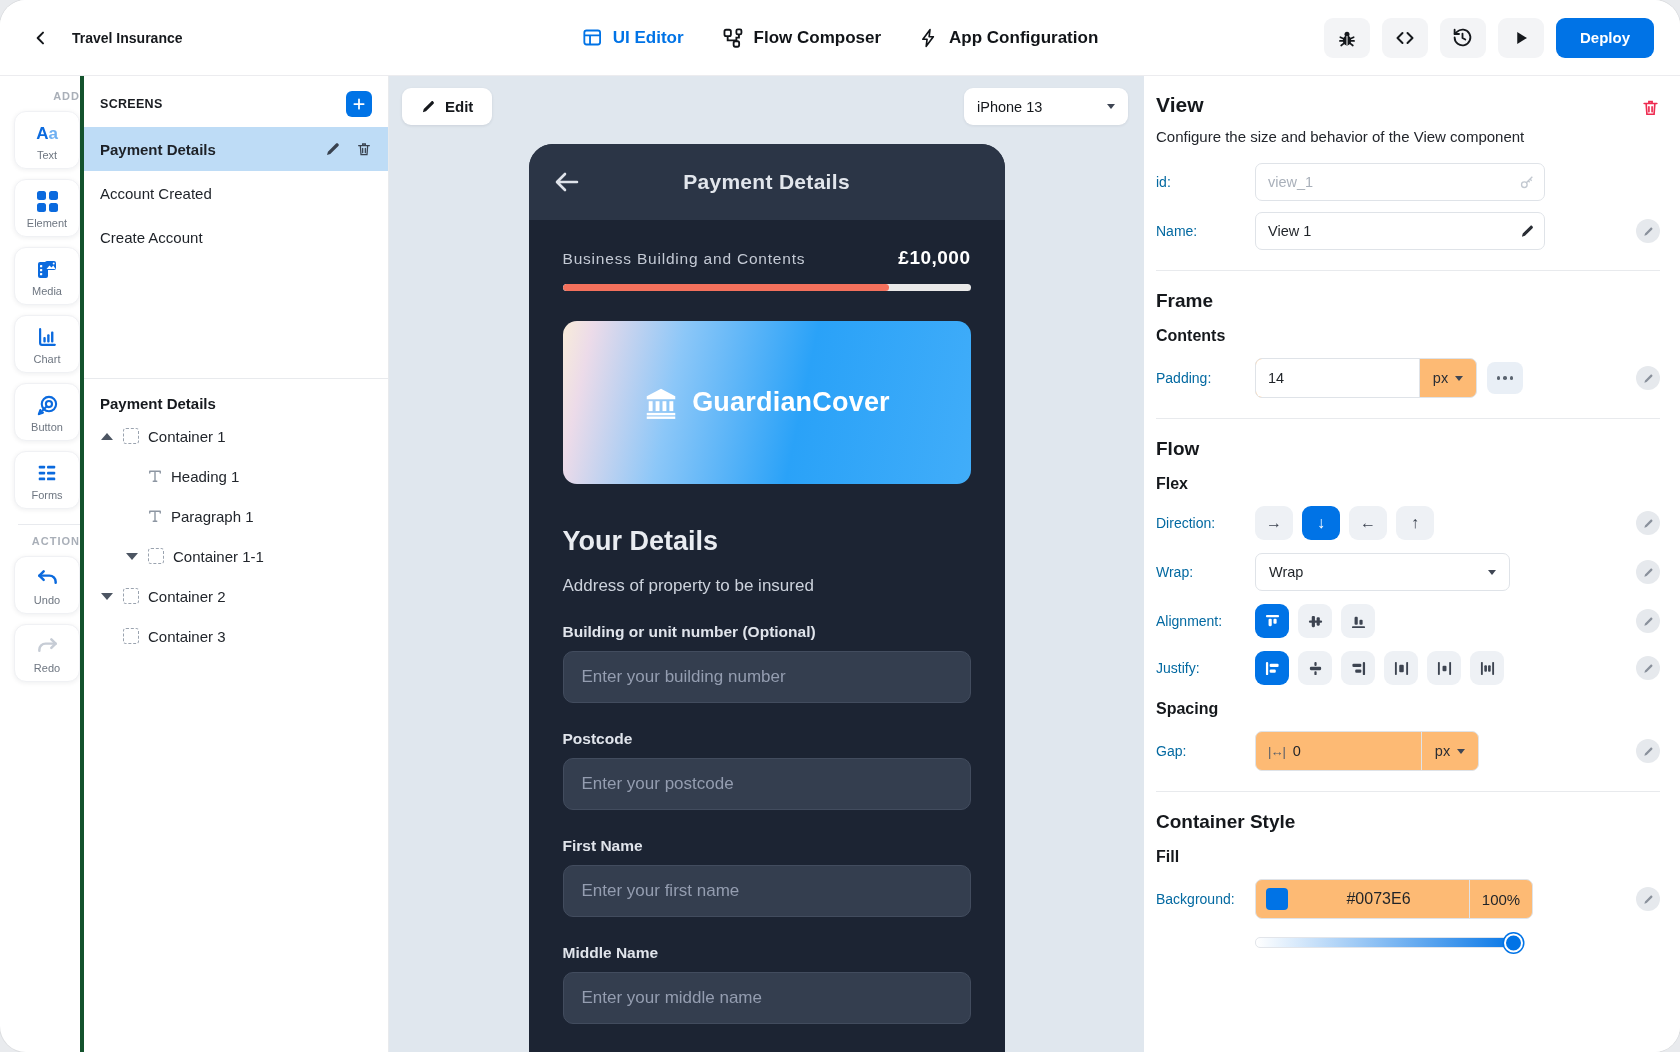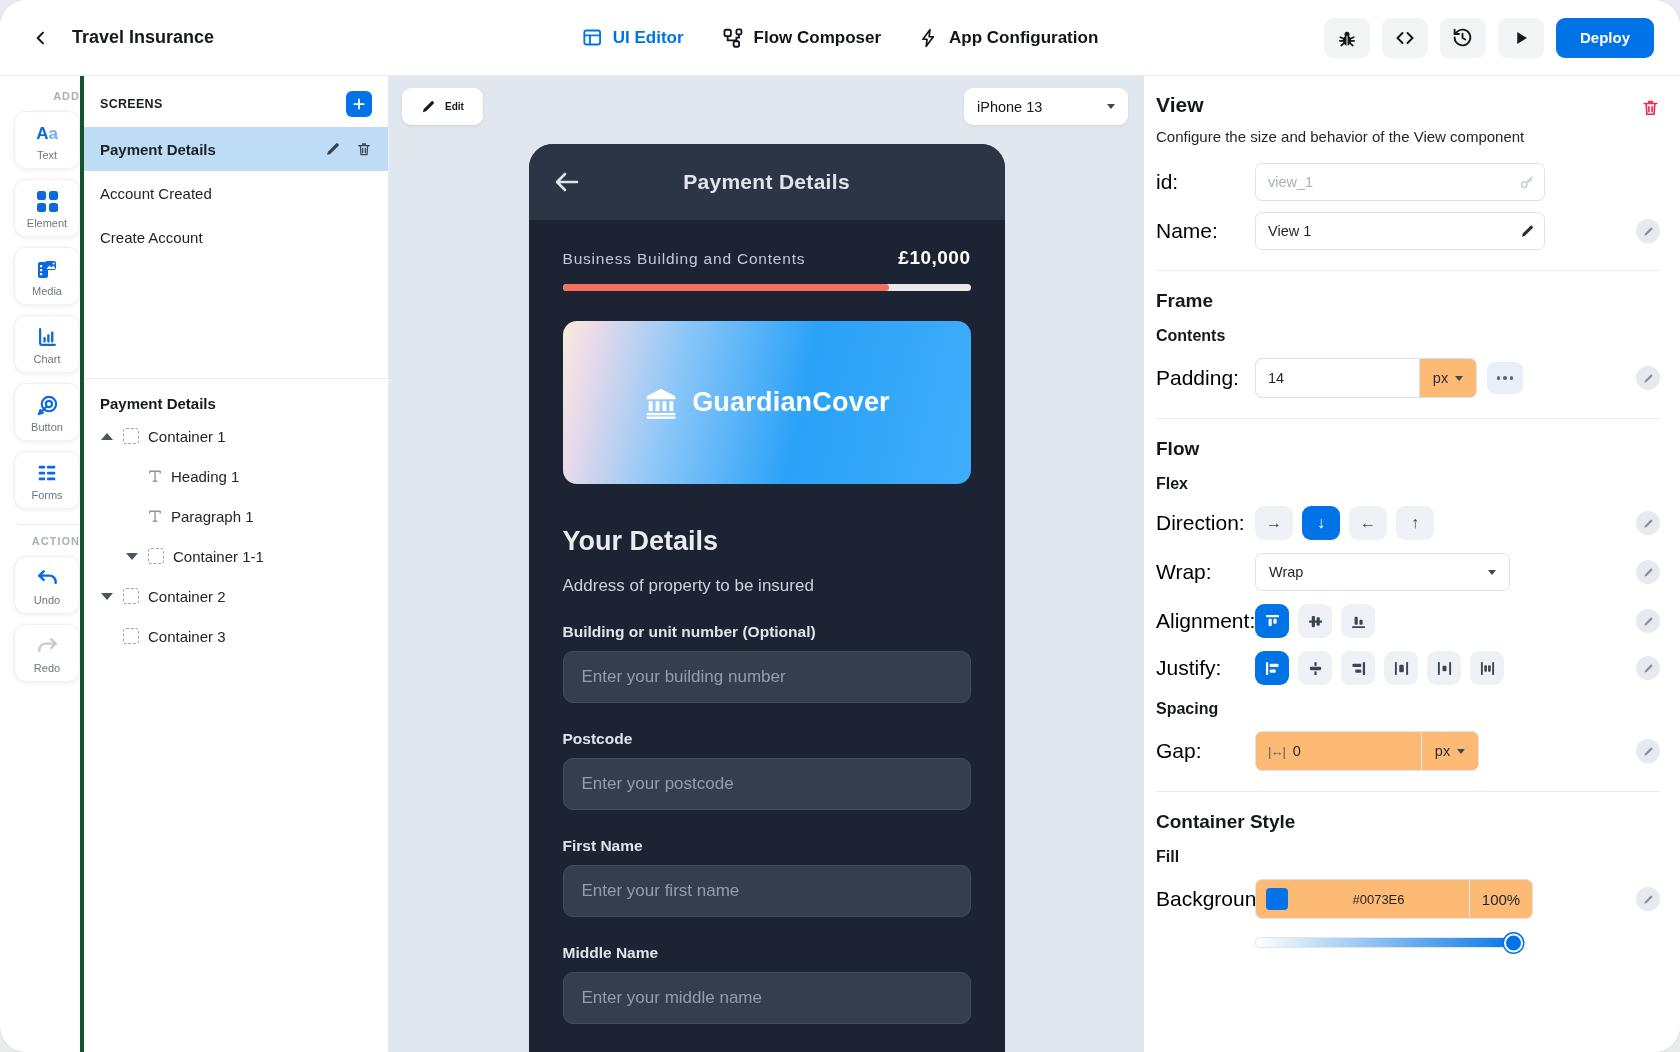--- a/index.html
+++ b/index.html
@@ -1,21 +1,21 @@
 <!DOCTYPE html>
 <html><head>
 <meta charset="utf-8">
 <style>
   html,body{margin:0;padding:0;}
   body{width:1680px;height:1052px;background:#e9ebee;font-family:"Liberation Sans",sans-serif;}
   .app{width:1680px;height:1052px;background:#fff;border-radius:26px;overflow:hidden;display:flex;flex-direction:column;box-shadow:0 0 0 1px rgba(0,0,0,.05);}
   
   .topbar{height:75px;flex:0 0 75px;display:flex;align-items:center;padding:0 26px;position:relative;border-bottom:1px solid #ececef;background:#fff;z-index:5;}
   .back-btn{width:30px;height:30px;display:flex;align-items:center;justify-content:center;cursor:pointer;}
-  .app-title{font-size:18px;font-weight:700;color:#15181c;margin-left:16px;}
+  .app-title{font-size:14px;font-weight:700;color:#15181c;margin-left:16px;}
   .tabs{position:absolute;left:50%;transform:translateX(-50%);display:flex;gap:38px;align-items:center;}
   .tab{display:flex;align-items:center;gap:10px;font-size:17px;font-weight:700;color:#111418;cursor:pointer;}
   .tab.active{color:#0073E6;}
   .topbar-right{margin-left:auto;display:flex;align-items:center;gap:12px;}
   .icon-btn{width:46px;height:40px;border-radius:9px;background:#f3f4f6;display:flex;align-items:center;justify-content:center;color:#15181c;cursor:pointer;}
   .deploy-btn{height:40px;padding:0 24px;border-radius:9px;background:#0073E6;color:#fff;font-size:15px;font-weight:700;display:flex;align-items:center;cursor:pointer;}
   
   .main{flex:1;display:flex;min-height:0;}
   
   .addbar{width:80px;flex:0 0 80px;border-right:4px solid #14532d;display:flex;flex-direction:column;align-items:flex-end;padding-top:6px;overflow:hidden;}
@@ -43,21 +43,21 @@
   .tree-row{height:40px;display:flex;align-items:center;gap:9px;font-size:15px;color:#22262c;cursor:pointer;}
   .tree-row.lvl1{padding-left:25px;}
   .arrow-slot{width:14px;display:flex;justify-content:center;}
   .tri-up{width:0;height:0;border-left:6px solid transparent;border-right:6px solid transparent;border-bottom:7px solid #4c5562;}
   .tri-down{width:0;height:0;border-left:6px solid transparent;border-right:6px solid transparent;border-top:7px solid #4c5562;}
   .dashed-box{width:14px;height:14px;border:1.6px dashed #9aa3af;border-radius:3px;flex:0 0 14px;}
   .t-icon{color:#8d96a2;flex:0 0 14px;display:flex;justify-content:center;}
   
   .canvas{flex:1;background:#e0e7ee;position:relative;display:flex;flex-direction:column;overflow:hidden;}
   .canvas-controls{position:absolute;top:12px;left:13px;right:16px;display:flex;justify-content:space-between;z-index:3;}
-  .edit-btn{height:37px;background:#fff;border-radius:9px;display:flex;align-items:center;gap:9px;padding:0 19px;font-size:10px;font-weight:700;color:#15181c;box-shadow:0 1px 3px rgba(20,30,45,.10);cursor:pointer;}
+  .edit-btn{height:37px;background:#fff;border-radius:9px;display:flex;align-items:center;gap:9px;padding:0 19px;font-size:15px;font-weight:700;color:#15181c;box-shadow:0 1px 3px rgba(20,30,45,.10);cursor:pointer;}
   .device-select{height:37px;width:138px;background:#fff;border-radius:9px;display:flex;align-items:center;justify-content:space-between;padding:0 13px;font-size:14.5px;color:#15181c;box-shadow:0 1px 3px rgba(20,30,45,.08);cursor:pointer;}
   .caret{width:0;height:0;border-left:4.5px solid transparent;border-right:4.5px solid transparent;border-top:5.5px solid #3f4654;}
   .phone{width:476px;margin:68px auto 0;flex:1;border-radius:24px 24px 0 0;overflow:hidden;background:#1c2433;display:flex;flex-direction:column;}
   .phone-header{height:76px;flex:0 0 76px;background:#2b3546;display:flex;align-items:center;justify-content:center;position:relative;}
   .phone-back{position:absolute;left:24px;color:#dfe3ea;display:flex;cursor:pointer;}
   .phone-title{font-size:21px;font-weight:600;color:#e2e6ec;letter-spacing:.3px;}
   .phone-body{padding:27px 34px 30px;}
   .coverage-row{display:flex;justify-content:space-between;align-items:baseline;}
   .coverage-label{font-size:15.5px;color:#c4cad5;letter-spacing:.8px;}
   .coverage-amount{font-size:19px;font-weight:700;color:#fff;letter-spacing:.5px;}
@@ -69,21 +69,21 @@
   .section-subtitle{margin-top:19px;font-size:17px;color:#ccd2dc;}
   .field-label{margin-top:27px;font-size:15.5px;font-weight:600;color:#e0e4eb;}
   .field-input{margin-top:10px;width:100%;box-sizing:border-box;height:52px;border-radius:10px;background:#343e4f;border:1px solid #424c5e;padding:0 18px;font-size:17px;color:#dfe3ea;font-family:"Liberation Sans",sans-serif;outline:none;}
   .field-input::placeholder{color:#949db0;}
   
   .inspector{width:536px;flex:0 0 536px;background:#fff;padding:0 20px 0 12px;box-sizing:border-box;overflow:hidden;}
   .insp-head{margin-top:17px;display:flex;align-items:flex-end;justify-content:space-between;}
   .insp-title{font-size:21px;font-weight:700;color:#15181c;}
   .insp-desc{margin-top:11px;font-size:15px;color:#23262c;}
   .insp-row{margin-top:13px;display:flex;align-items:center;}
-  .insp-label{width:99px;flex:0 0 99px;font-size:21px;color:#000000;}
+  .insp-label{width:99px;flex:0 0 99px;font-size:14px;color:#0369a1;}
   .input-shell{position:relative;width:290px;}
   .insp-input{width:100%;box-sizing:border-box;height:38px;border:1px solid #dfe3e8;border-radius:7px;padding:0 34px 0 12px;font-size:14.5px;color:#1f2328;font-family:"Liberation Sans",sans-serif;outline:none;background:#fff;}
   .insp-input.muted{color:#a9b0ba;}
   .shell-icon{position:absolute;right:10px;top:50%;transform:translateY(-50%);display:flex;}
   .pencil-circle{width:24px;height:24px;border-radius:50%;background:#e6e9ed;display:flex;align-items:center;justify-content:center;margin-left:auto;cursor:pointer;color:#8a919c;}
   .divider{border-top:1px solid #e8eaed;margin-top:20px;}
   .h2{font-size:19px;font-weight:700;color:#15181c;margin-top:19px;}
   .h3{font-size:16px;font-weight:700;color:#15181c;margin-top:15px;}
   .combo{display:flex;align-items:stretch;height:38px;border:1px solid #dfe3e8;border-radius:7px;overflow:hidden;background:#fdba74;}
   .combo input{border:none;outline:none;padding:0 12px;font-size:14.5px;color:#1f2328;width:100%;font-family:"Liberation Sans",sans-serif;}
@@ -92,21 +92,21 @@
   .dots-btn i{width:3.5px;height:3.5px;border-radius:50%;background:#5b6470;}
   .seg-btn{width:38px;height:34px;border-radius:9px;background:#eef1f5;display:flex;align-items:center;justify-content:center;color:#3d4451;font-size:16px;margin-right:9px;cursor:pointer;}
   .seg-btn.sm{width:34px;}
   .seg-btn.selected{background:#0073E6;color:#fff;}
   .select-box{width:255px;height:38px;border:1px solid #dfe3e8;border-radius:7px;display:flex;align-items:center;justify-content:space-between;padding:18px 13px;box-sizing:border-box;font-size:14.5px;color:#1f2328;cursor:pointer;background:#fff;}
   .gap-combo{width:222px;}
   .gap-val{display:flex;align-items:center;gap:8px;padding:0 12px;font-size:14.5px;color:#1f2328;flex:1;}
   .gap-glyph{color:#555d69;font-size:13px;letter-spacing:-1px;}
   .bg-combo{width:276px;}
   .swatch{width:22px;height:22px;border-radius:4px;background:#0073E6;margin:auto 0 auto 10px;flex:0 0 22px;}
-  .bg-hex{flex:1;display:flex;align-items:center;justify-content:center;font-size:13px;color:#1f2328;}
+  .bg-hex{flex:1;display:flex;align-items:center;justify-content:center;font-size:16px;color:#1f2328;}
   .bg-opacity{width:62px;flex:0 0 62px;border-left:1px solid #dfe3e8;display:flex;align-items:center;justify-content:center;font-size:15px;color:#1f2328;}
   .fill-slider{margin:18px 0 0 99px;width:266px;height:9px;border-radius:5px;background:linear-gradient(90deg,#ffffff,#0073E6);border:1px solid #e2e5ea;position:relative;cursor:pointer;}
   .slider-knob{position:absolute;right:-1px;top:50%;transform:translateY(-50%);width:15px;height:15px;border-radius:50%;background:#0073E6;border:2.5px solid #fff;box-shadow:0 0 0 1.5px #0073E6;}
   svg{display:block;}
 </style>
 </head>
 <body>
 
 <div class="app">
 

